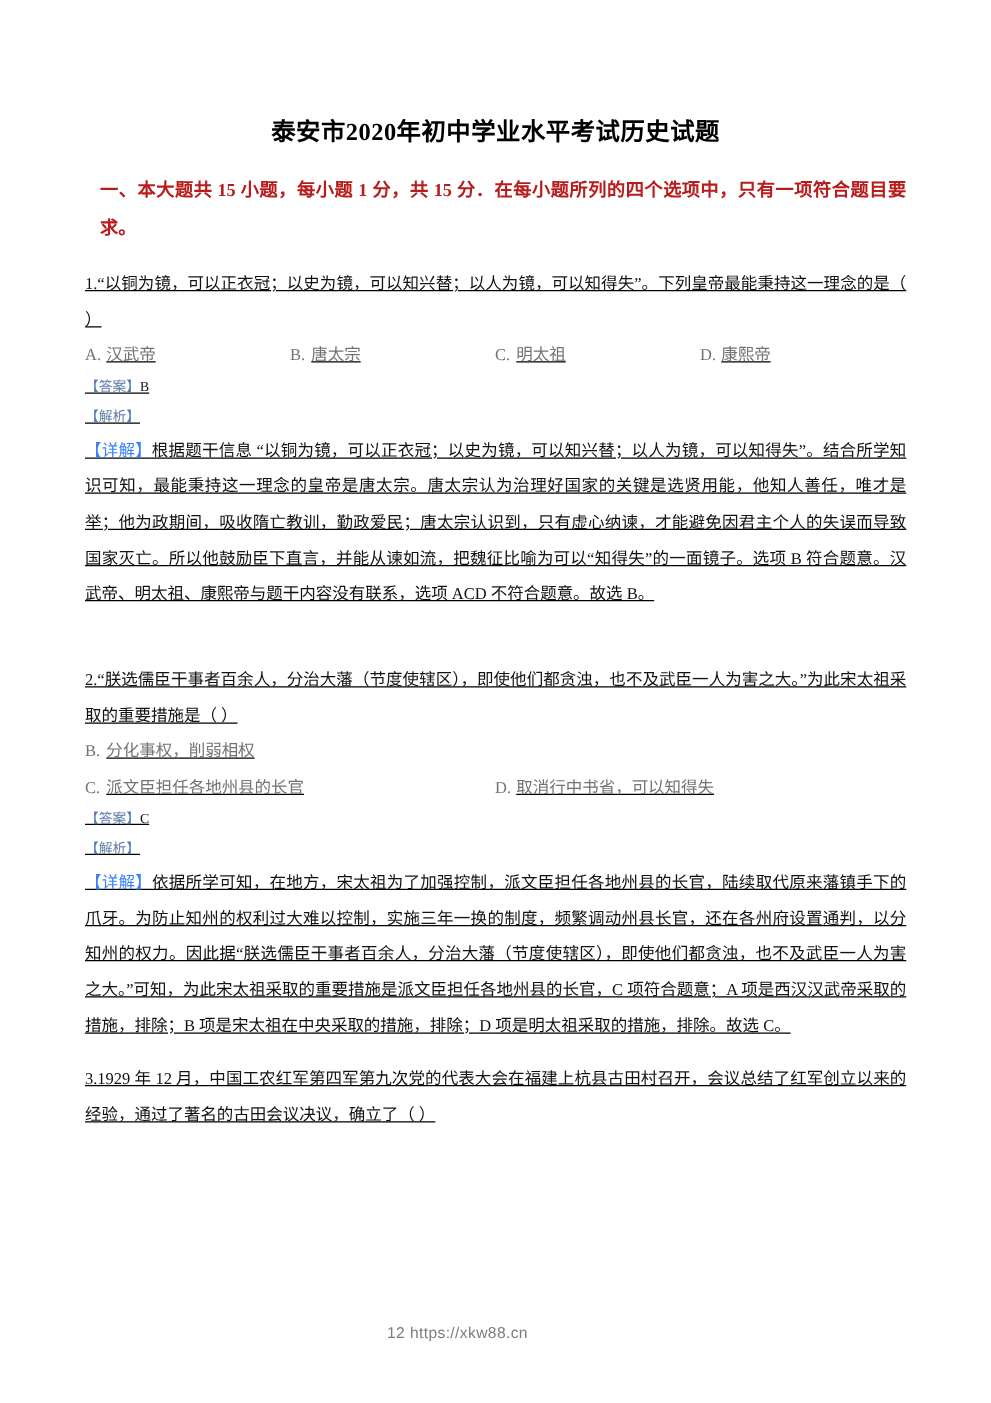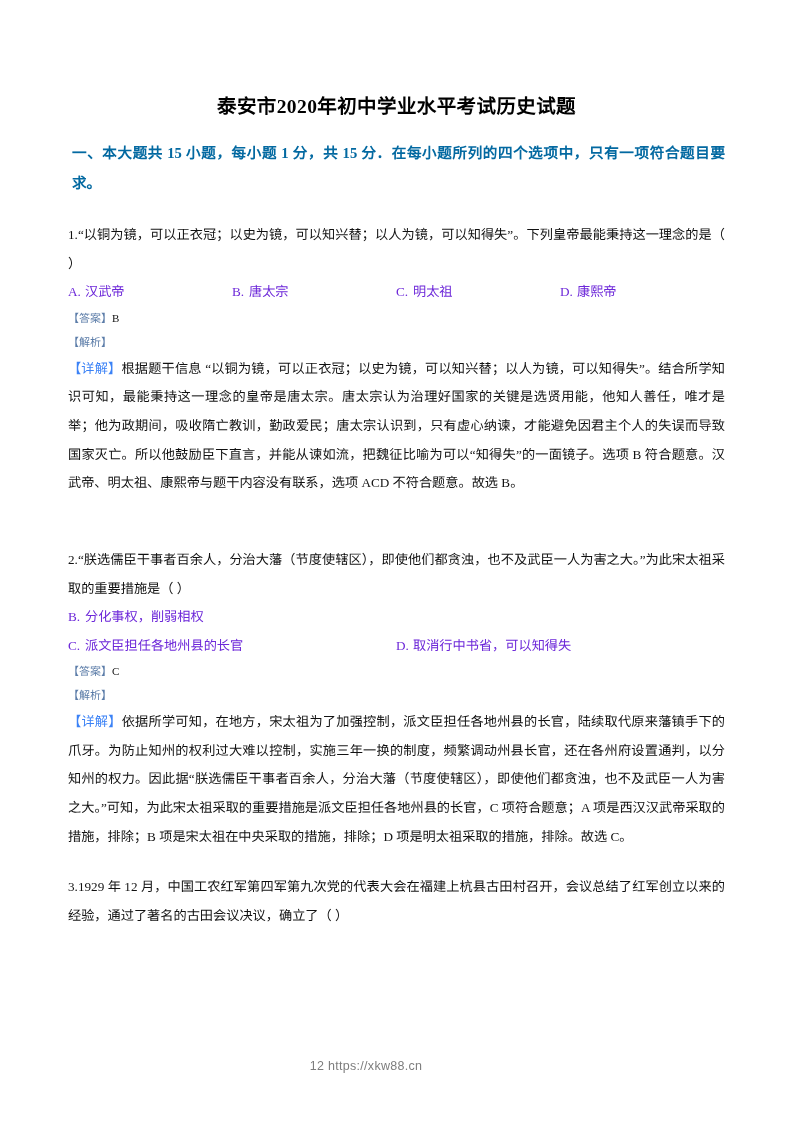--- a/index.html
+++ b/index.html
@@ -41,27 +41,28 @@
     padding-top: 92px;
     padding-bottom: 0;
     line-height: 1.5;
     color: #000;
     font-family: Liberation Serif, serif;
   }
   .section-heading {
     font-size: 14.6px;
     font-weight: bold;
     line-height: 2.05;
-    margin: 18px 0 0 4px;
+    margin: 18px 0 0 12px;
     text-align: justify;
     text-justify: inter-ideograph;
-    color: #0369a1;
+    color: #b91c1c;
   }
   .q-block {
-    margin-top: 22px;
+    margin-top: 14px;
+    text-decoration: underline;
   }
   .q-stem {
     font-size: 13.2px;
     line-height: 2.17;
     text-align: justify;
     text-justify: inter-ideograph;
     margin: 0;
     color: #111;
   }
   .opts-row {
@@ -72,21 +73,21 @@
   }
   .opts-row.cols4 > .opt {
     width: 164px;
     flex: 0 0 164px;
   }
   .opts-row.cols2 > .opt {
     width: 328px;
     flex: 0 0 328px;
   }
   .opt {
-    color: #6d28d9;
+    color: #737373;
     white-space: nowrap;
   }
   .opt .lab {
     display: inline-block;
     min-width: 17px;
   }
   .ans-line, .ana-line {
     font-size: 11px;
     line-height: 2.17;
     margin: 0;

